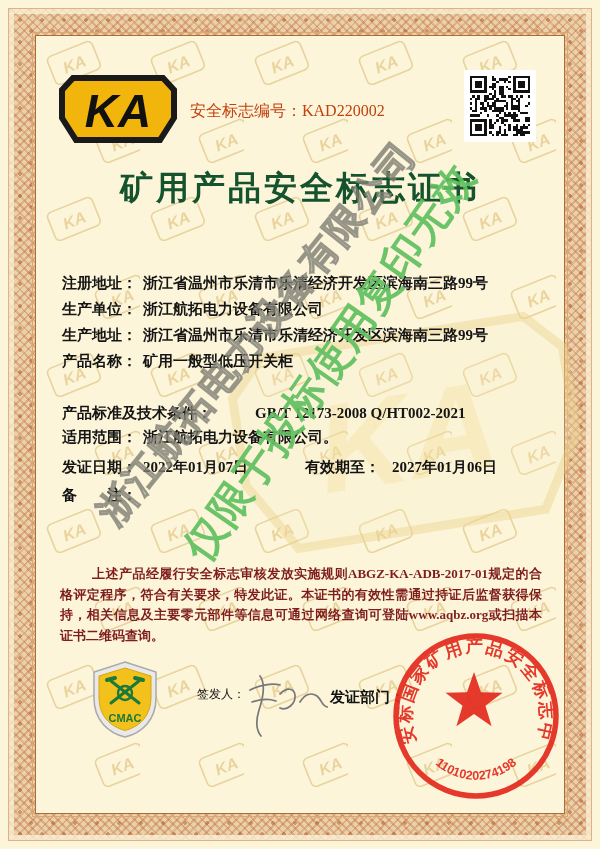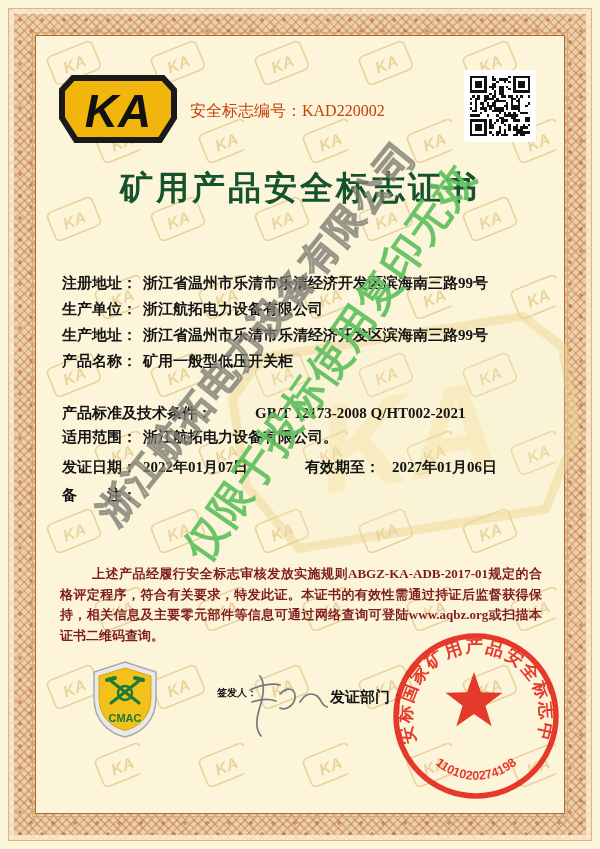--- a/index.html
+++ b/index.html
@@ -33,21 +33,21 @@
   .lbl{display:inline-block;width:81px;font-weight:bold;color:#141414;vertical-align:top;}
   .lbl.wide{width:193px;}
   .val{font-family:"Liberation Serif","DejaVu Serif",serif;font-weight:bold;color:#151515;}
   .lbl2{position:absolute;left:243px;font-weight:bold;font-family:Liberation Mono, monospace;}
   .val2{position:absolute;left:330px;font-family:"Liberation Serif","DejaVu Serif",serif;font-weight:bold;}
   .statement{position:absolute;left:60px;top:564px;width:482px;text-align:justify;
              font-family:"Liberation Serif","DejaVu Serif",serif;font-weight:bold;
              font-size:13px;line-height:20.5px;text-indent:32px;color:#7f1d1d;}
   
   .cmac{position:absolute;left:90px;top:660px;}
-  .signer{position:absolute;left:197px;top:686px;font-size:10px;font-weight:bold;margin-left:20px;}
+  .signer{position:absolute;left:197px;top:686px;font-size:12px;font-weight:normal;}
   .sig{position:absolute;left:238px;top:664px;}
   .dept{position:absolute;left:330px;top:688px;font-size:15px;font-weight:bold;}
   .stamp{position:absolute;left:386px;top:626px;}
   .stampdate{position:absolute;left:384px;top:707px;width:140px;text-align:center;
              font-size:13.5px;font-weight:bold;color:#0a0a0a;letter-spacing:.5px;}
   
   .wm-company{position:absolute;left:106px;top:494px;white-space:nowrap;
       font-family:"Liberation Serif","DejaVu Serif",serif;font-weight:bold;font-size:38px;letter-spacing:2px;
       color:rgba(150,150,140,.30);-webkit-text-stroke:1.3px rgba(125,125,115,.75);
       transform:rotate(-51deg);transform-origin:0 50%;pointer-events:none;}

